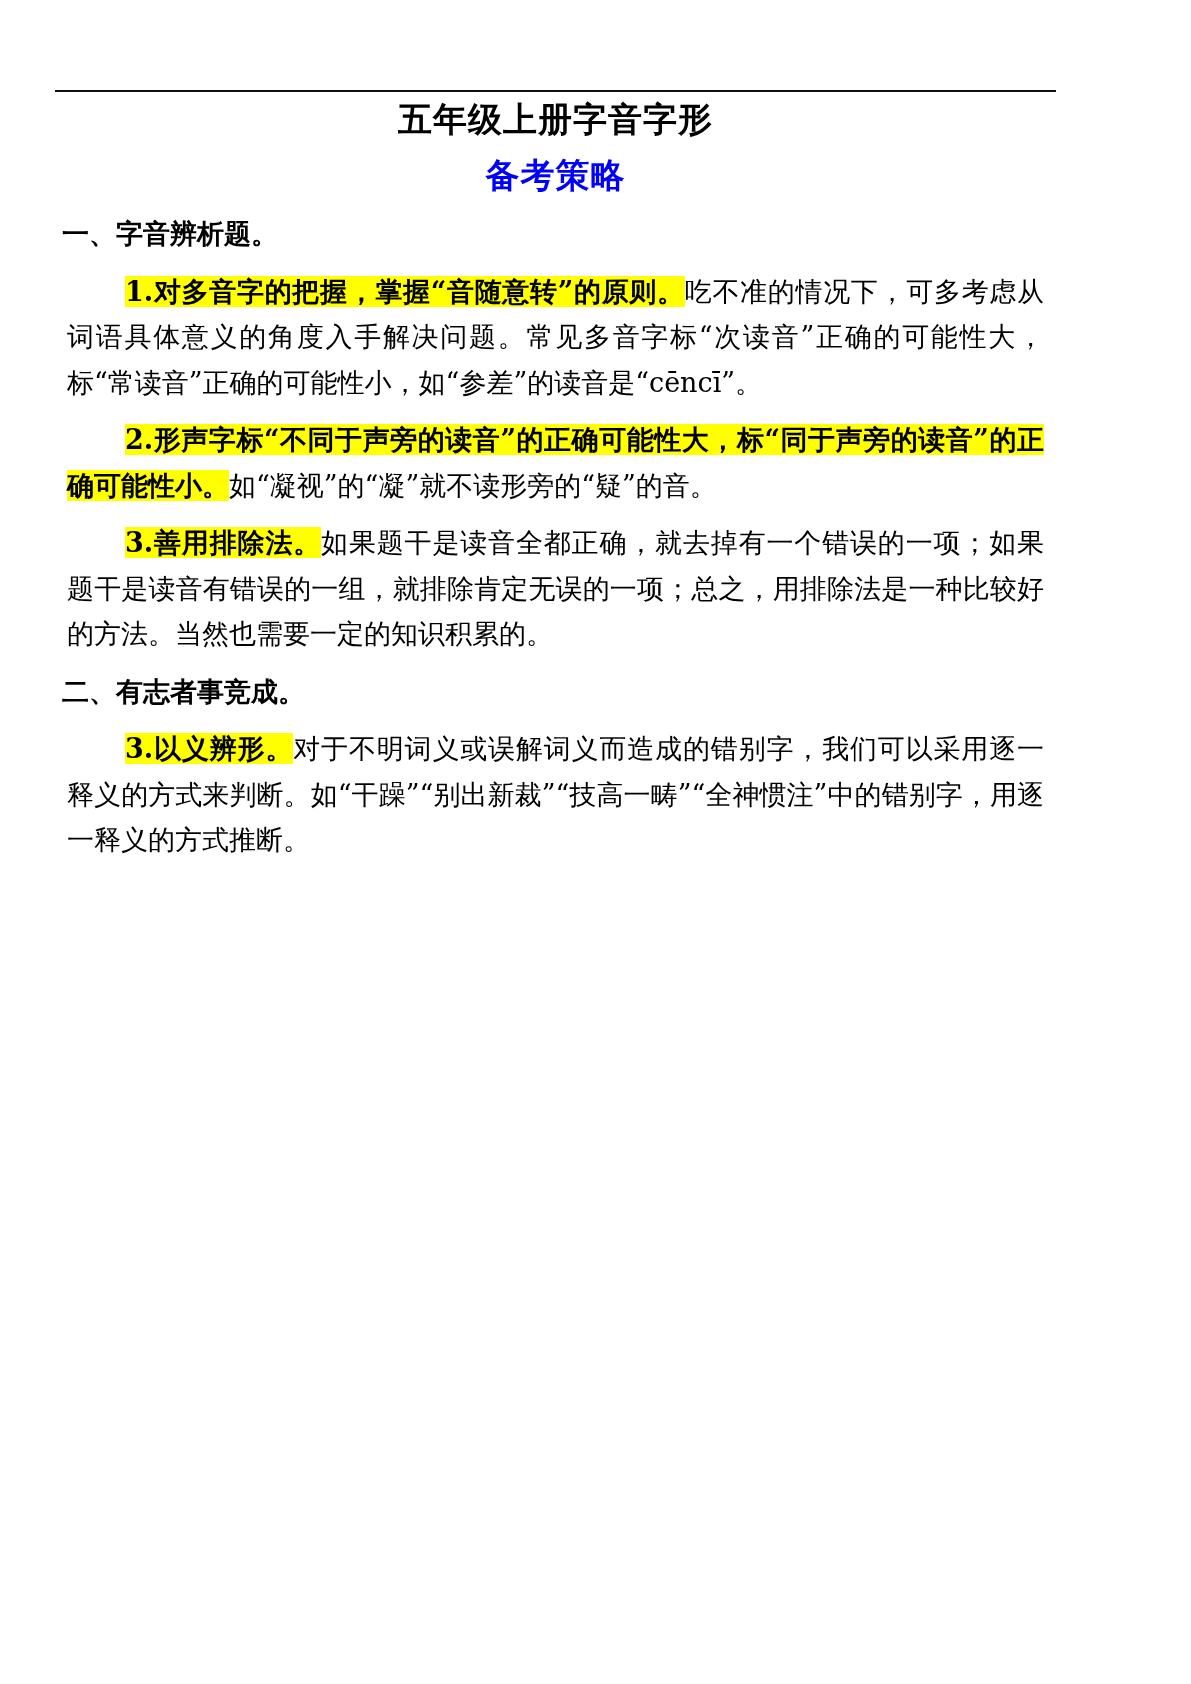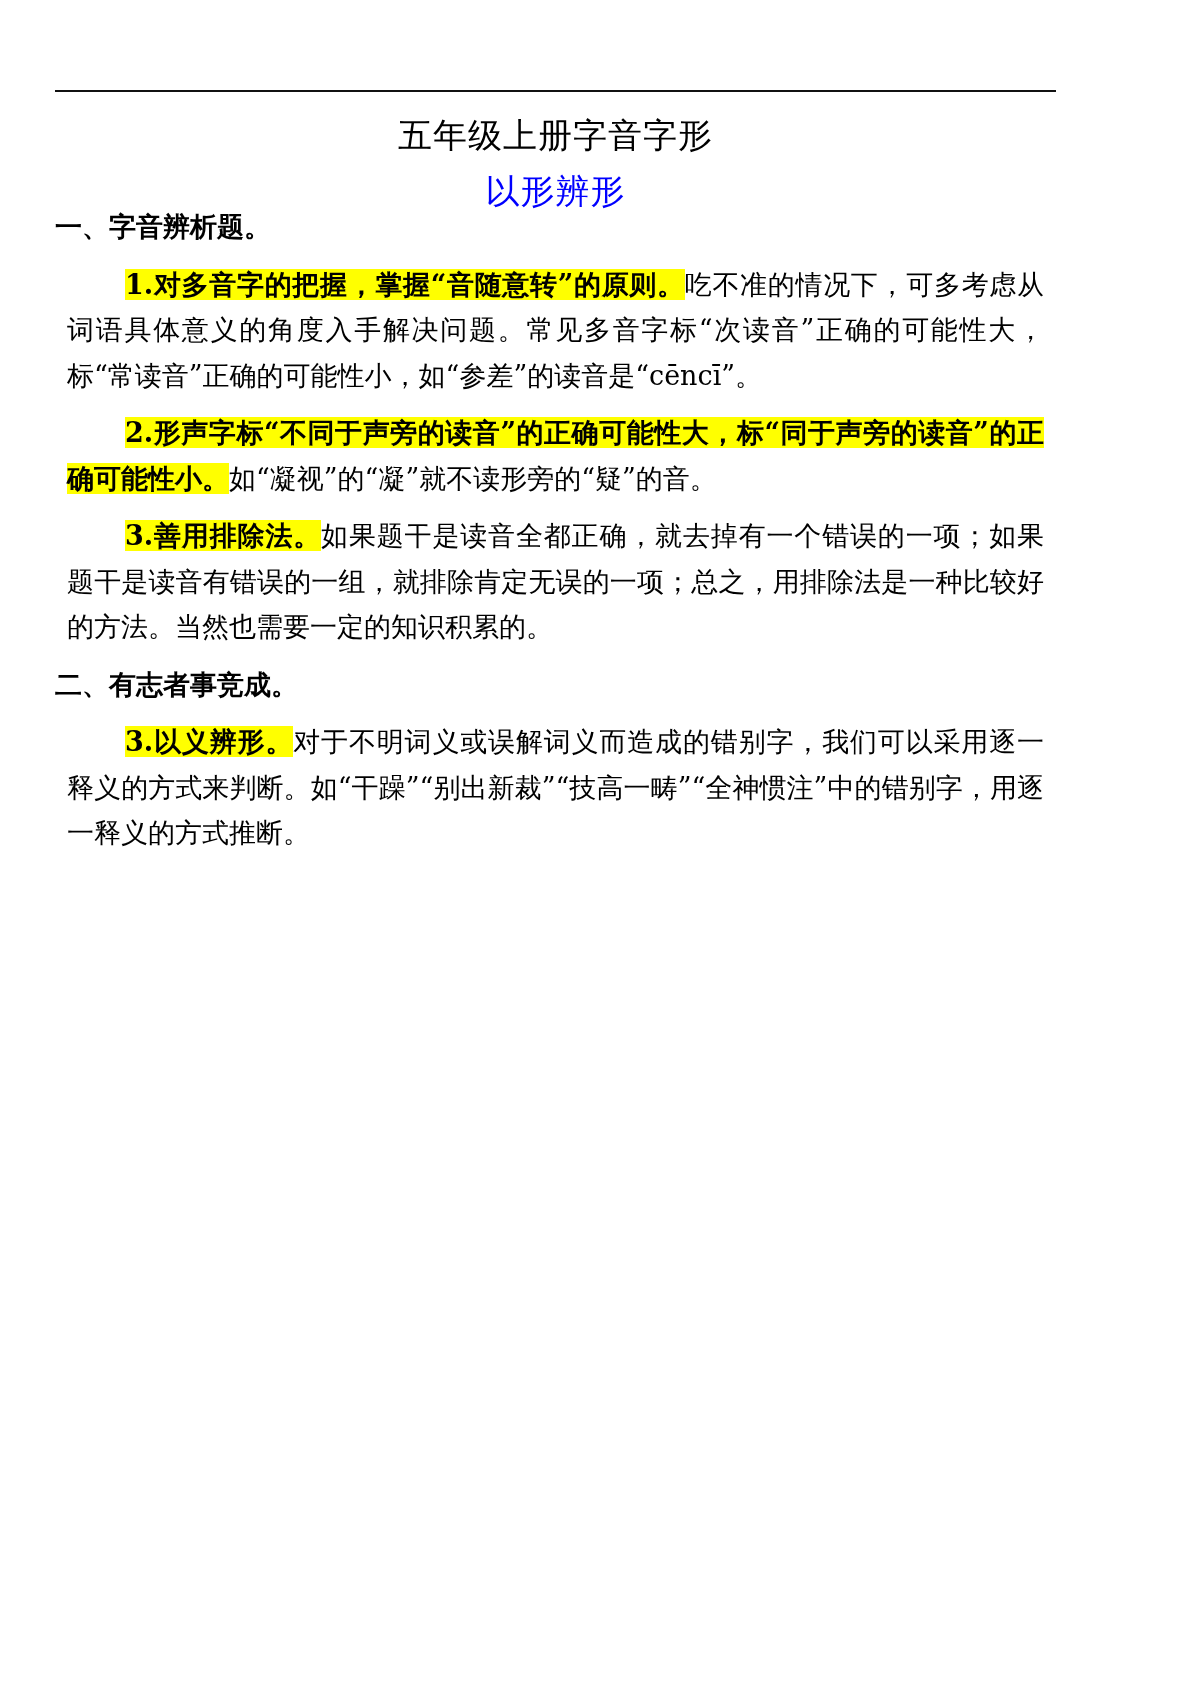--- a/index.html
+++ b/index.html
@@ -1,32 +1,32 @@
 <!DOCTYPE html>
 <html><head>
 <meta charset="utf-8">
 <style>
   html, body { margin: 0; padding: 0; background: #ffffff; }
   body { width: 1191px; height: 1684px; position: relative; overflow: hidden;
          font-family: "DejaVu Serif", "Liberation Serif", serif; color: #000; }
   .rule { position: absolute; left: 55px; top: 90px; width: 1001px; height: 2px; background: #111; }
-  .title { position: absolute; left: 0; width: 1111px; text-align: center; font-weight: normal; margin-top: 16px; }
+  .title { position: absolute; left: 0; width: 1111px; text-align: center; font-weight: bold; }
   .t1 { top: 96px; font-size: 34px; line-height: 46px; letter-spacing: 1px; }
   .t2 { top: 152px; font-size: 34px; line-height: 46px; color: #0000ff; letter-spacing: 1px; }
   .content { position: absolute; left: 55px; top: 204px; width: 1001px; font-size: 27px; line-height: 45.5px; text-align: justify; }
-  .h { font-weight: bold; margin: 0; }
+  .h { font-weight: bold; margin: 7px; }
   .p { margin: 12px; text-indent: 58px; }
   .hl { background: #ffff00; font-weight: bold; }
 </style>
 </head>
 <body>
 
 <div class="rule"></div>
 <div class="title t1">五年级上册字音字形</div>
-<div class="title t2">以形辨形</div>
+<div class="title t2">备考策略</div>
 
 <div class="content">
   <p class="h">一、字音辨析题。</p>
   <p class="p"><span class="hl">1.对多音字的把握，掌握“音随意转”的原则。</span><span>吃不准的情况下，可多考虑从词语具体意义的角度入手解决问题。常见多音字标“次读音”正确的可能性大，标“常读音”正确的可能性小，如“参差”的读音是“cēncī”。</span></p>
   <p class="p"><span class="hl">2.形声字标“不同于声旁的读音”的正确可能性大，标“同于声旁的读音”的正确可能性小。</span><span>如“凝视”的“凝”就不读形旁的“疑”的音。</span></p>
   <p class="p"><span class="hl">3.善用排除法。</span><span>如果题干是读音全都正确，就去掉有一个错误的一项；如果题干是读音有错误的一组，就排除肯定无误的一项；总之，用排除法是一种比较好的方法。当然也需要一定的知识积累的。</span></p>
 
   <p class="h">二、有志者事竞成。</p>
   <p class="p"><span class="hl">3.以义辨形。</span><span>对于不明词义或误解词义而造成的错别字，我们可以采用逐一释义的方式来判断。如“干躁”“别出新裁”“技高一畴”“全神惯注”中的错别字，用逐一释义的方式推断。</span></p>
 </div>

